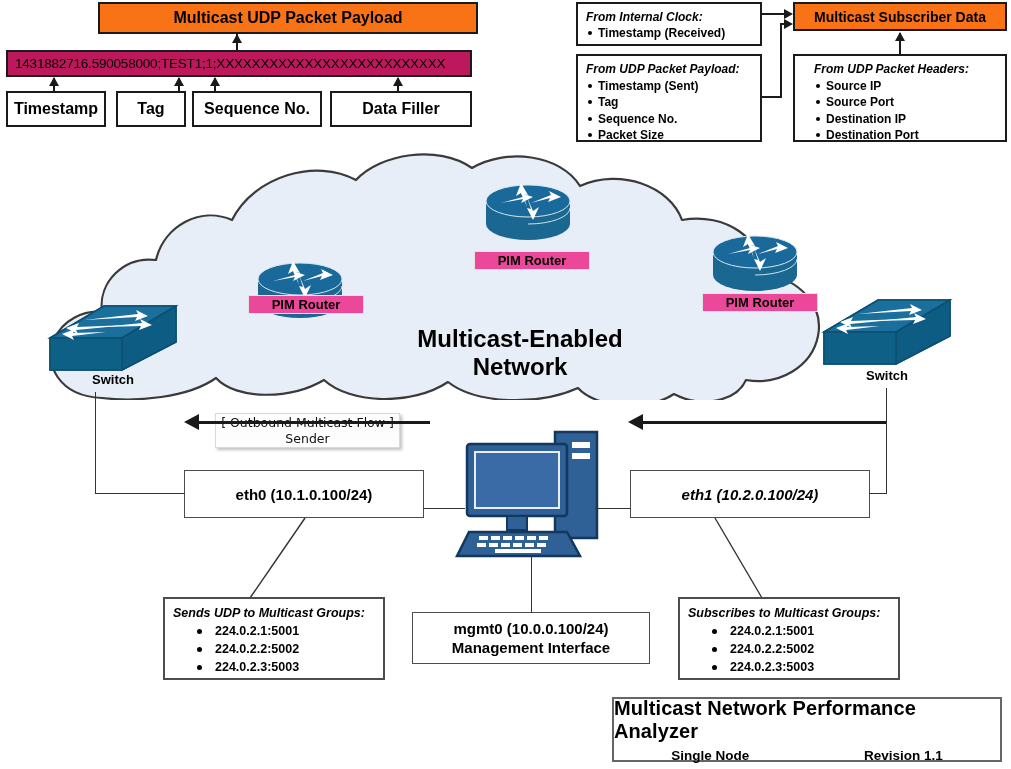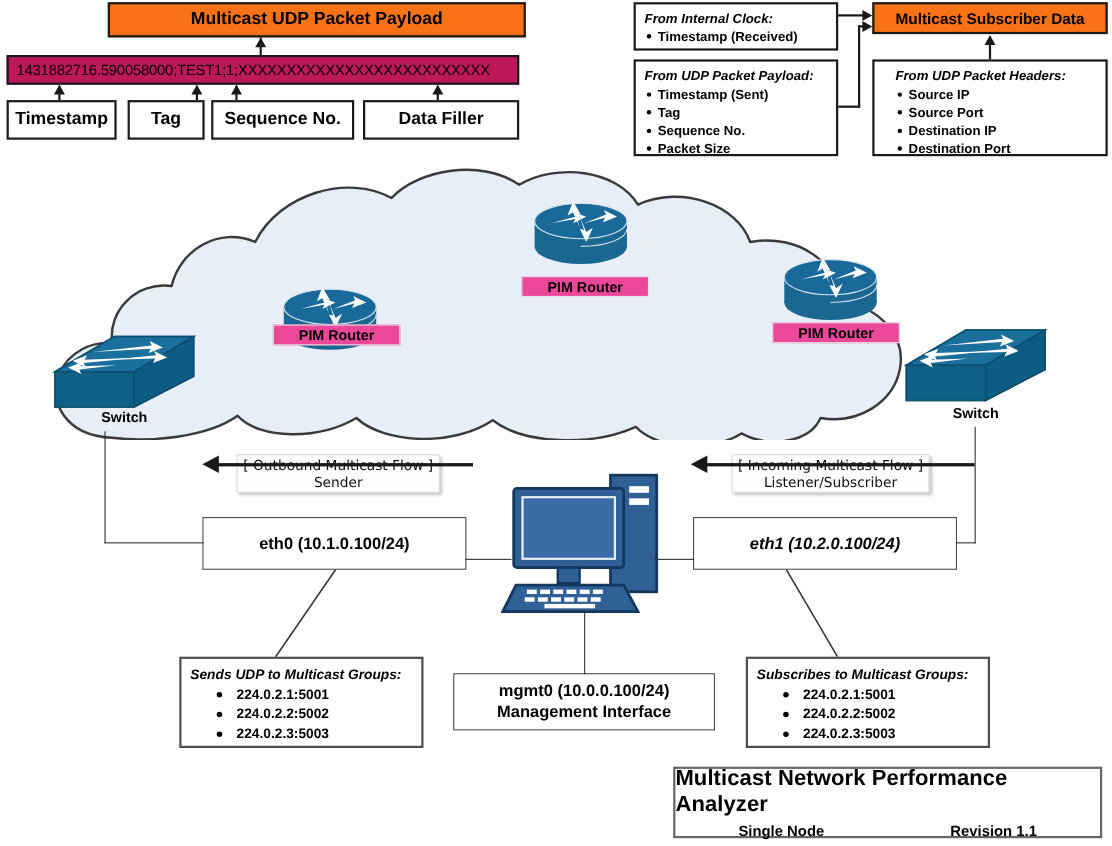--- a/index.html
+++ b/index.html
@@ -198,20 +198,25 @@
     <path d="M45,47 a42,16 0 0 0 42,-16" fill="none" stroke="#cfe0ea" stroke-width="1"></path>
     <g fill="#ffffff">
       <path d="M18,26 L40,20 L38,16 L50,20 L38,26 L40,22 Z"></path>
       <path d="M44,30 L38,16 L33,19 L38,6 L45,18 L40,17 Z"></path>
       <path d="M48,26 L68,18 L66,14 L78,20 L65,25 L67,21 Z"></path>
       <path d="M44,20 L50,34 L56,30 L50,43 L44,31 L48,32 Z"></path>
     </g>
   </svg>
   <div class="devlabel boxed" style="left:702px;top:293px;width:104px;">PIM Router</div>
 
+  <div class="abs" style="left:385px;top:325px;width:270px;text-align:center;
+              font-size:24px;font-weight:bold;line-height:1.15;color:#000;">
+    <div>Multicast-Enabled</div>
+    <div>Network</div>
+  </div>
 
   <svg class="abs" style="left:46px;top:302px;width:134px;height:72px;" viewBox="0 0 134 72">
     <polygon points="4,36 58,4 130,4 130,40 76,68 4,68" fill="#0f6087" stroke="#0c4f70" stroke-width="1.5"></polygon>
     <polygon points="4,36 58,4 130,4 76,36" fill="#1a6f9c" stroke="#0c4f70" stroke-width="1.5"></polygon>
     <polygon points="76,36 130,4 130,40 76,68" fill="#0d5c83" stroke="#0c4f70" stroke-width="1.5"></polygon>
     <polygon points="4,36 76,36 76,68 4,68" fill="#0f6087" stroke="#0c4f70" stroke-width="1.5"></polygon>
     <g fill="#ffffff">
       <path d="M38,18 L92,12 L90,8 L102,14 L89,19 L91,15 Z"></path>
       <path d="M82,23 L30,28 L32,32 L20,26 L33,21 L31,25 Z"></path>
       <path d="M56,25 L96,21 L94,17 L106,23 L93,28 L95,24 Z"></path>
@@ -234,24 +239,20 @@
   </svg>
   <div class="devlabel" style="left:820px;top:368px;width:134px;">Switch</div>
 
   <div class="flowlabel" style="left:215px;top:413px;width:185px;height:35px;">
     <span>[ Outbound Multicast Flow ]</span>
     <span>Sender</span>
   </div>
   <div class="hline" style="left:190px;top:421px;width:240px;height:3px;"></div>
   <div class="left-arrow" style="left:184px;top:414px;"></div>
 
-  <div class="flowlabel" style="left:665px;top:413px;width:180px;height:35px;">
-    <span>[ Incoming Multicast Flow ]</span>
-    <span>Listener/Subscriber</span>
-  </div>
   <div class="hline" style="left:636px;top:421px;width:250px;height:3px;"></div>
   <div class="left-arrow" style="left:628px;top:414px;"></div>
 
   <div class="box thin" style="left:184px;top:470px;width:240px;height:48px;font-size:15px;">eth0 (10.1.0.100/24)</div>
 
   <div class="box thin" style="left:630px;top:470px;width:240px;height:48px;font-size:15px;font-style:italic;">eth1 (10.2.0.100/24)</div>
 
   <div class="box thin" style="left:412px;top:612px;width:238px;height:52px;font-size:15px;
               flex-direction:column;line-height:1.3;">
     <span>mgmt0 (10.0.0.100/24)</span>

